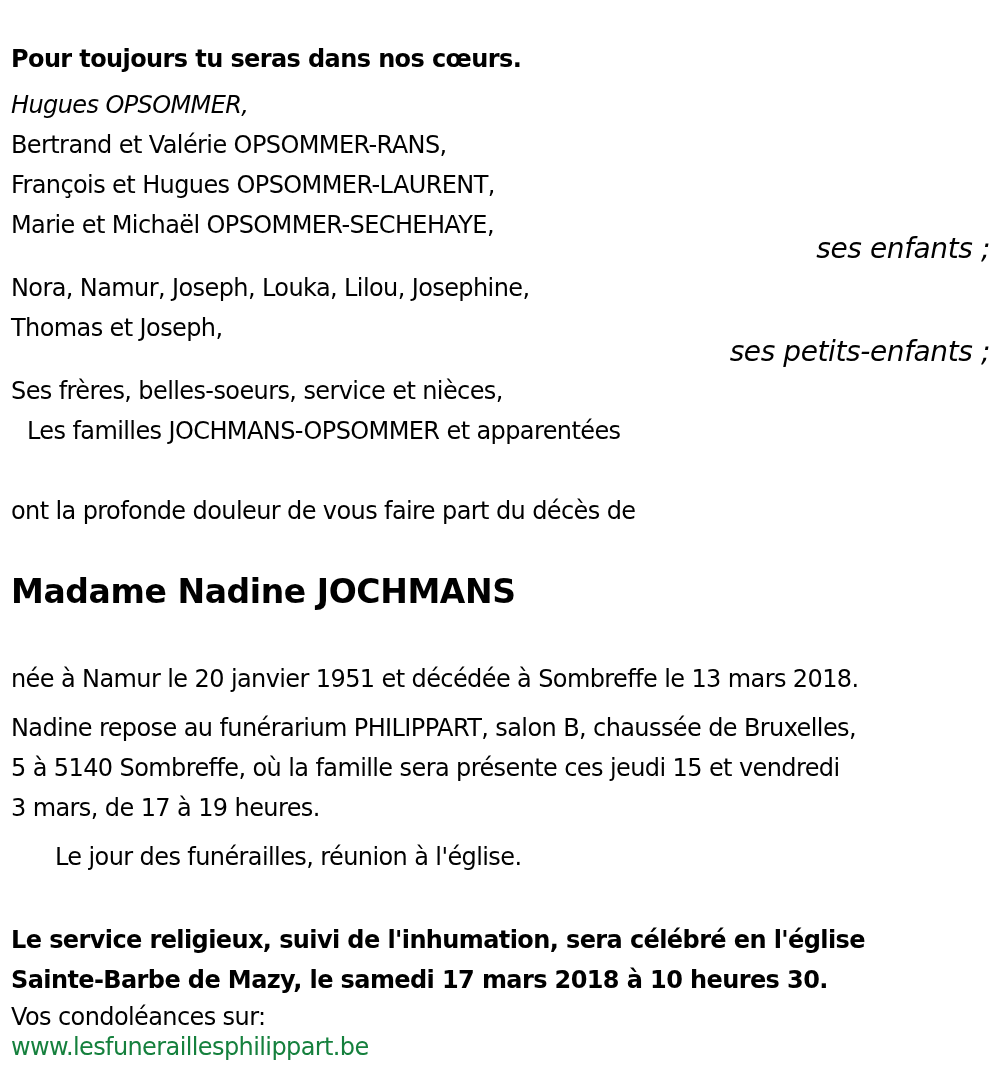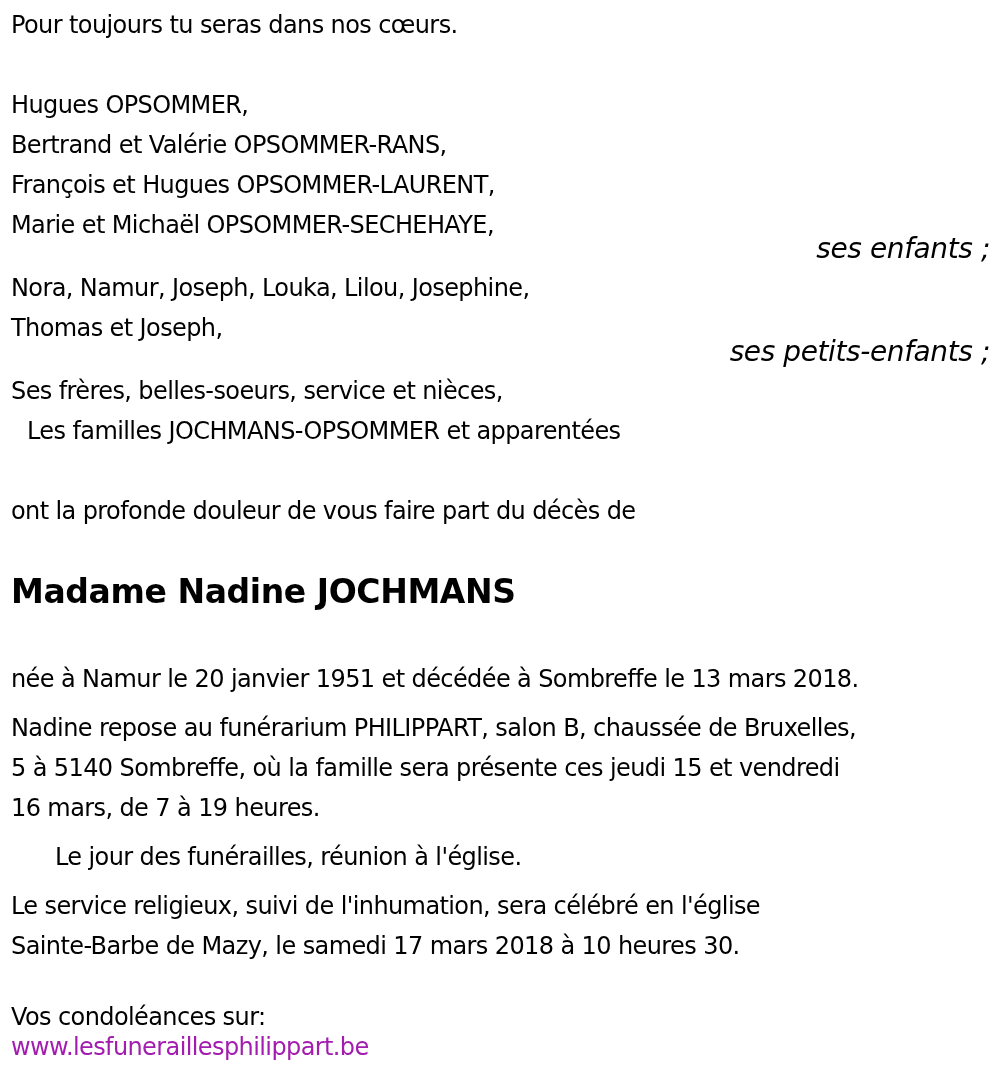--- a/index.html
+++ b/index.html
@@ -1,53 +1,53 @@
 <!DOCTYPE html>
 <html><head>
   <meta charset="utf-8">
   <style>
     html, body { margin: 0; padding: 0; background: #ffffff; }
     body {
       width: 1000px; height: 1082px; position: relative; overflow: hidden;
       font-family: "DejaVu Sans", sans-serif; color: #000;
     }
     .ln { position: absolute; left: 11px; white-space: nowrap; font-size: 24px; line-height: 30px; letter-spacing: -0.6px; }
-    .bold { font-weight: normal; }
+    .bold { font-weight: bold; margin-top: 34px; }
     .right { position: absolute; right: 10px; white-space: nowrap; font-size: 28px; line-height: 26px; font-style: italic; letter-spacing: -0.4px; }
     .title { font-size: 33px; line-height: 40px; font-weight: bold; letter-spacing: -0.4px; }
-    .link { text-decoration: none; color: #a21caf; }
+    .link { text-decoration: none; color: #15803d; }
   </style>
 </head>
 <body>
 
 <div>
   <div class="ln bold" style="top:10px;">Pour toujours tu seras dans nos cœurs.</div>
 
-  <div class="ln" style="top:90px;">Hugues OPSOMMER,</div>
+  <div class="ln" style="top:90px;font-style:italic;">Hugues OPSOMMER,</div>
   <div class="ln" style="top:130px;">Bertrand et Valérie OPSOMMER-RANS,</div>
   <div class="ln" style="top:170px;">François et Hugues OPSOMMER-LAURENT,</div>
   <div class="ln" style="top:210px;">Marie et Michaël OPSOMMER-SECHEHAYE,</div>
   <div class="right" style="top:236px;">ses enfants ;</div>
 
   <div class="ln" style="top:273px;">Nora, Namur, Joseph, Louka, Lilou, Josephine,</div>
   <div class="ln" style="top:313px;">Thomas et Joseph,</div>
   <div class="right" style="top:339px;">ses petits-enfants ;</div>
 
   <div class="ln" style="top:376px;">Ses frères, belles-soeurs, service et nièces,</div>
   <div class="ln" style="top:416px;margin-left:16px;">Les familles JOCHMANS-OPSOMMER et apparentées</div>
 
   <div class="ln" style="top:496px;">ont la profonde douleur de vous faire part du décès de</div>
 
   <div class="ln title" style="top:572px;">Madame Nadine JOCHMANS</div>
 
   <div class="ln" style="top:664px;">née à Namur le 20 janvier 1951 et décédée à Sombreffe le 13 mars 2018.</div>
 
   <div class="ln" style="top:713px;">Nadine repose au funérarium PHILIPPART, salon B, chaussée de Bruxelles,</div>
   <div class="ln" style="top:753px;">5 à 5140 Sombreffe, où la famille sera présente ces jeudi 15 et vendredi</div>
-  <div class="ln" style="top:793px;">16 mars, de 7 à 19 heures.</div>
+  <div class="ln" style="top:793px;">3 mars, de 17 à 19 heures.</div>
 
   <div class="ln" style="top:842px;margin-left:44px;">Le jour des funérailles, réunion à l'église.</div>
 
   <div class="ln bold" style="top:891px;">Le service religieux, suivi de l'inhumation, sera célébré en l'église</div>
   <div class="ln bold" style="top:931px;">Sainte-Barbe de Mazy, le samedi 17 mars 2018 à 10 heures 30.</div>
 
   <div class="ln" style="top:982px;margin-top:20px;">Vos condoléances sur:</div>
   <a class="ln link" style="top:1032px;">www.lesfuneraillesphilippart.be</a>
 </div>
 

